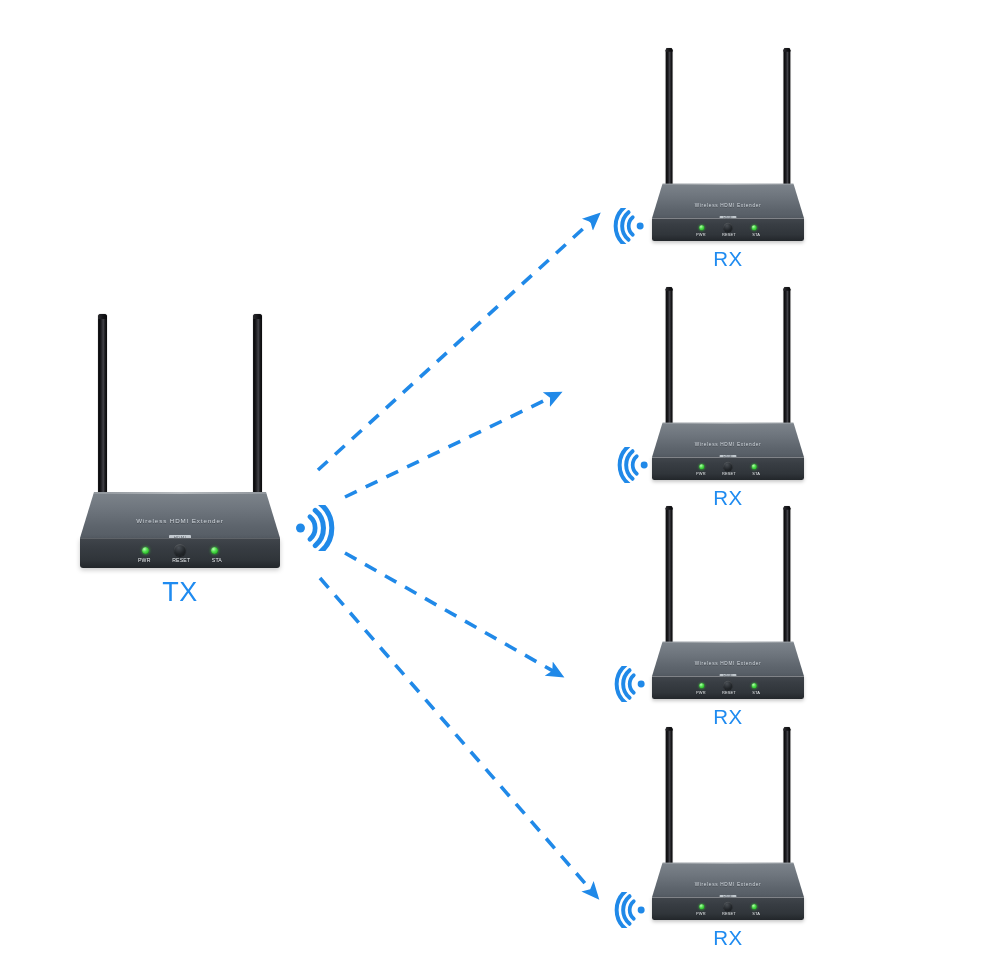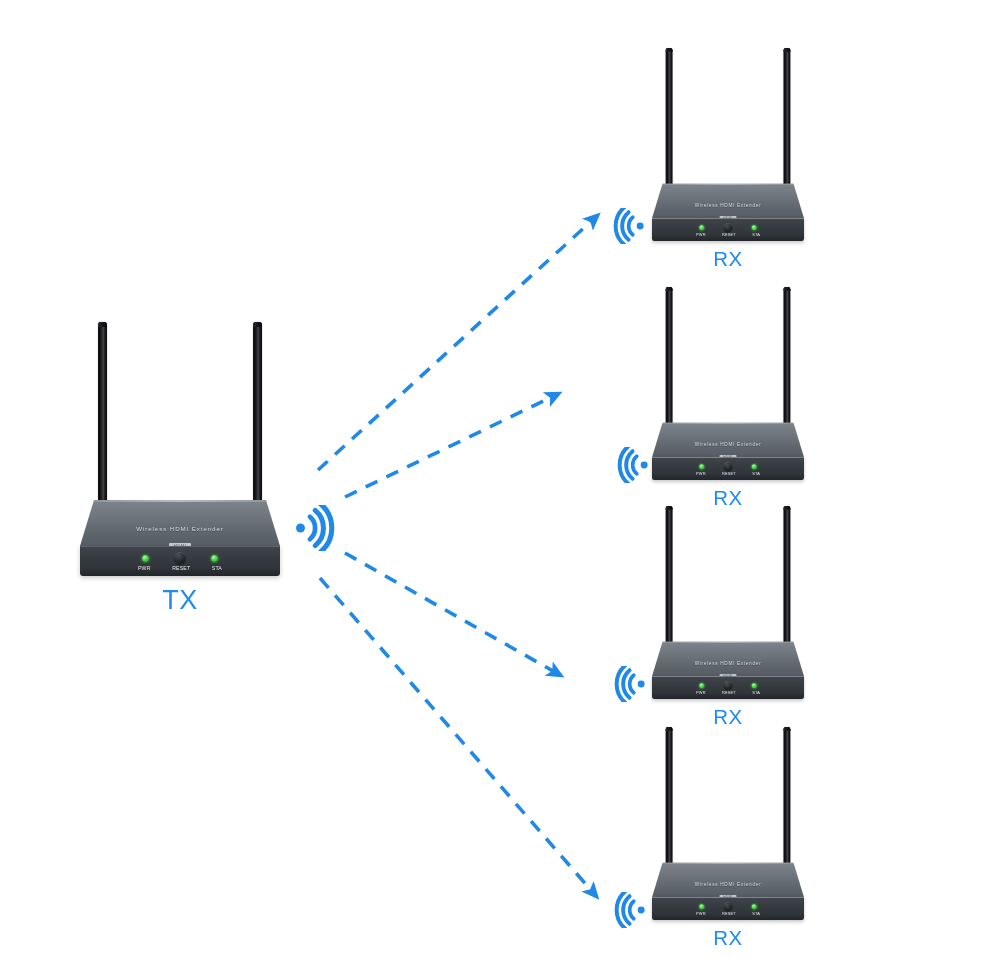--- a/index.html
+++ b/index.html
@@ -208,21 +208,21 @@
     </defs>
     <g id="link-group">
         <line x1="318" y1="470" x2="597" y2="216" stroke="#2089e8" stroke-width="3.6" stroke-linecap="butt" stroke-dasharray="13 10" marker-end="url(#arrowhead)"></line>
         <line x1="345" y1="497" x2="558" y2="394" stroke="#2089e8" stroke-width="3.6" stroke-linecap="butt" stroke-dasharray="13 10" marker-end="url(#arrowhead)"></line>
         <line x1="345" y1="553" x2="560" y2="675" stroke="#2089e8" stroke-width="3.6" stroke-linecap="butt" stroke-dasharray="13 10" marker-end="url(#arrowhead)"></line>
         <line x1="320" y1="578" x2="596" y2="896" stroke="#2089e8" stroke-width="3.6" stroke-linecap="butt" stroke-dasharray="13 10" marker-end="url(#arrowhead)"></line>
       </g>
   </svg>
 
   <div id="device-layer">
-  <div class="device" style="left: 80px; top: 322px; transform: scale(1);">
+  <div class="device" style="left: 80px; top: 314px; transform: scale(1);">
     <div class="device-inner">
       <div class="antenna left"></div>
       <div class="antenna right"></div>
 
       <div class="body-top"></div>
 
       <div class="brand">
         <div class="brand-line">Wireless HDMI Extender</div>
         <span class="brand-sub">HDMI</span>
       </div>

